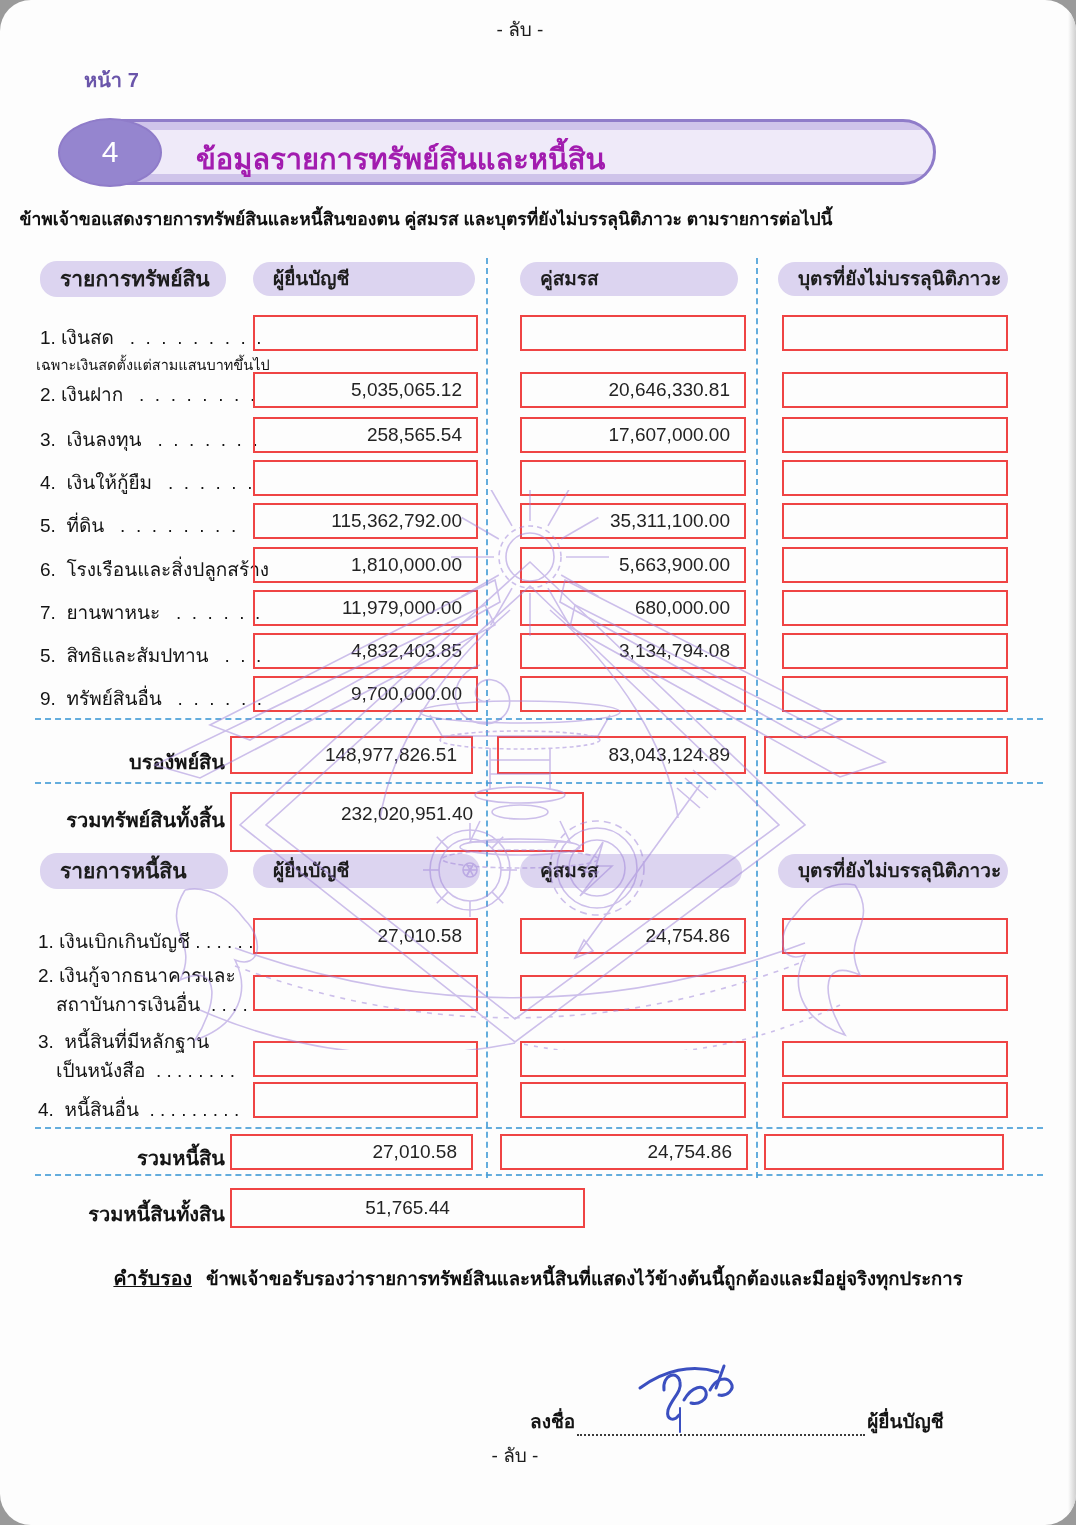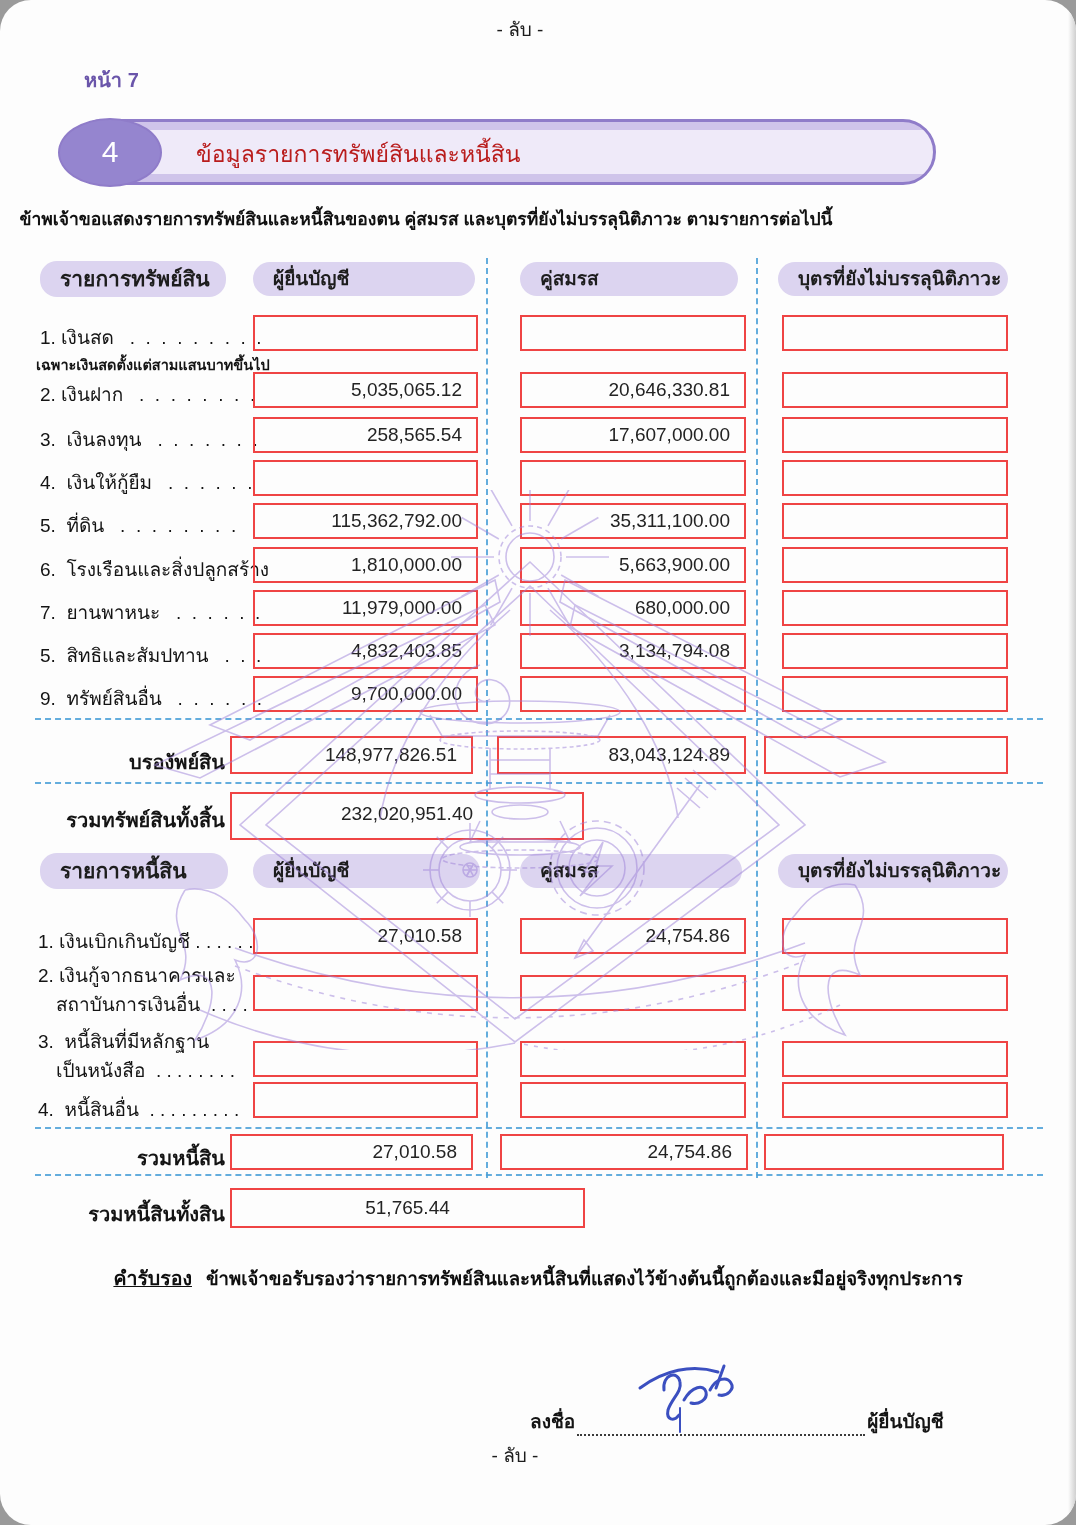--- a/index.html
+++ b/index.html
@@ -8,28 +8,28 @@
   .page::after{content:"";position:absolute;right:0;top:0;width:8px;height:100%;
         background:linear-gradient(to right,#fdfdfd,#cfcfcf);}
   .conf{position:absolute;left:0;width:1040px;text-align:center;font-size:19px;color:#1c1c1c;font-weight:500;}
   .page-num{position:absolute;left:84px;top:64px;font-size:20px;font-weight:700;color:#6a55aa;}
   .banner{position:absolute;left:70px;top:119px;width:866px;height:66px;box-sizing:border-box;
           border:3px solid #8f7cc9;border-radius:36px;
           background:linear-gradient(to bottom,#cfc4ea 0 14%,#efeaf9 14% 86%,#cfc4ea 86%);}
   .banner-circle{position:absolute;left:58px;top:118px;width:104px;height:69px;border-radius:50%;
           background:#9585cf;border:2px solid #8f7cc9;box-sizing:border-box;
           color:#fff;font-size:30px;font-weight:500;text-align:center;line-height:64px;}
-  .banner-title{position:absolute;left:196px;top:136px;font-size:23px;font-weight:400;color:#b91c1c;}
+  .banner-title{position:absolute;left:196px;top:136px;font-size:29px;font-weight:700;color:#a21caf;}
   .intro{position:absolute;left:0;top:205px;width:852px;text-align:center;font-size:17.5px;font-weight:600;color:#101010;}
   .pill{position:absolute;height:34px;background:#dcd4f0;border-radius:17px;box-sizing:border-box;
         font-weight:700;font-size:19px;color:#1d1d1d;line-height:34px;padding-left:20px;white-space:nowrap;overflow:hidden;}
   .pill.big{font-size:21px;height:36px;line-height:36px;}
   .lab{position:absolute;left:40px;font-size:19px;font-weight:500;color:#141414;white-space:pre;}
   .lab .l2{display:block;padding-left:18px;}
-  .note{position:absolute;left:36px;font-size:14.5px;font-weight:700;color:#141414;}
+  .note{position:absolute;left:36px;font-size:14.5px;font-weight:400;color:#141414;}
   .box{position:absolute;box-sizing:border-box;height:36px;border:2px solid #ef4444;background:transparent;}
   .box span{display:block;height:100%;line-height:32px;text-align:right;padding-right:14px;font-size:19px;color:#232323;}
   .box.center span{text-align:center;padding-right:0;}
   .c1{left:253px;width:225px}.c2{left:520px;width:226px}.c3{left:782px;width:226px}
   .hline{position:absolute;left:35px;width:1008px;border-top:2px dashed #4aa0d8;opacity:.85;}
   .vline{position:absolute;top:258px;height:920px;border-left:2px dashed #4aa0d8;opacity:.85;}
   .rlab{position:absolute;left:40px;width:185px;text-align:right;font-size:20px;font-weight:700;color:#141414;white-space:nowrap;}
   .cert{position:absolute;left:0;top:1263px;width:1076px;text-align:center;font-size:18.5px;color:#0e0e0e;font-weight:600;}
   .cert b{font-weight:700;text-decoration:underline;margin-right:14px;font-size:19.5px;}
   .sig-row{position:absolute;left:530px;top:1406px;font-size:19px;font-weight:600;color:#141414;display:flex;align-items:flex-end;}
@@ -243,21 +243,21 @@
     </div>
   <div class="box" style="left:497px;top:736px;width:249px;height:38px">
       <span style="line-height:34px">83,043,124.89</span>
     </div>
   <div class="box" style="left:764px;top:736px;width:244px;height:38px">
       <span style="line-height:34px"></span>
     </div>
   <div class="hline" style="top:782px"></div>
 
   <div class="rlab" style="top:804px">รวมทรัพย์สินทั้งสิ้น</div>
-  <div class="box center" style="left:230px;top:792px;width:354px;height:48px">
+  <div class="box center" style="left:230px;top:792px;width:354px;height:60px">
       <span style="line-height:40px">232,020,951.40</span>
     </div>
 
   <div class="pill big" style="left:40px;top:853px;width:188px">รายการหนี้สิน</div>
   <div class="pill" style="left:253px;top:854px;width:227px">ผู้ยื่นบัญชี</div>
   <div class="pill" style="left:520px;top:854px;width:222px">คู่สมรส</div>
   <div class="pill" style="left:778px;top:854px;width:230px">บุตรที่ยังไม่บรรลุนิติภาวะ</div>
 
   <div class="lab" style="left:38px;top:926px">1. เงินเบิกเกินบัญชี . . . . . .</div>
   <div class="box c1" style="top:918px">

